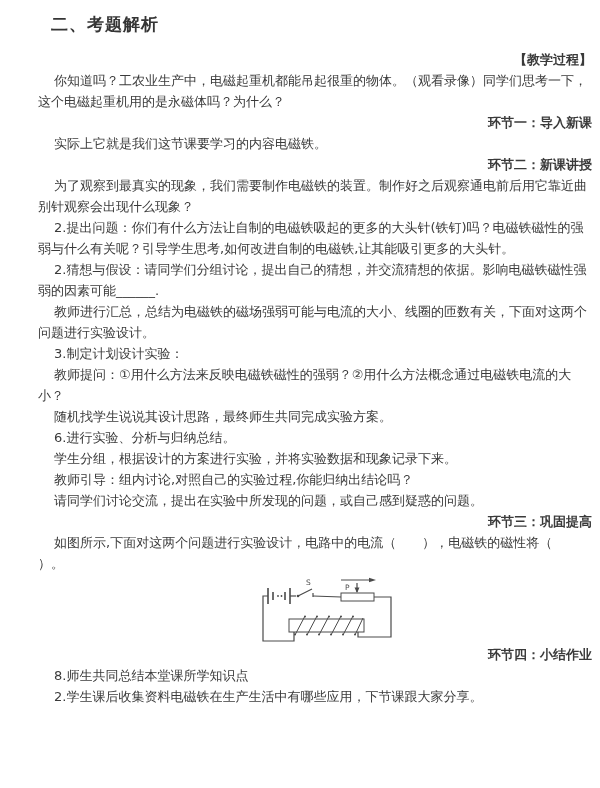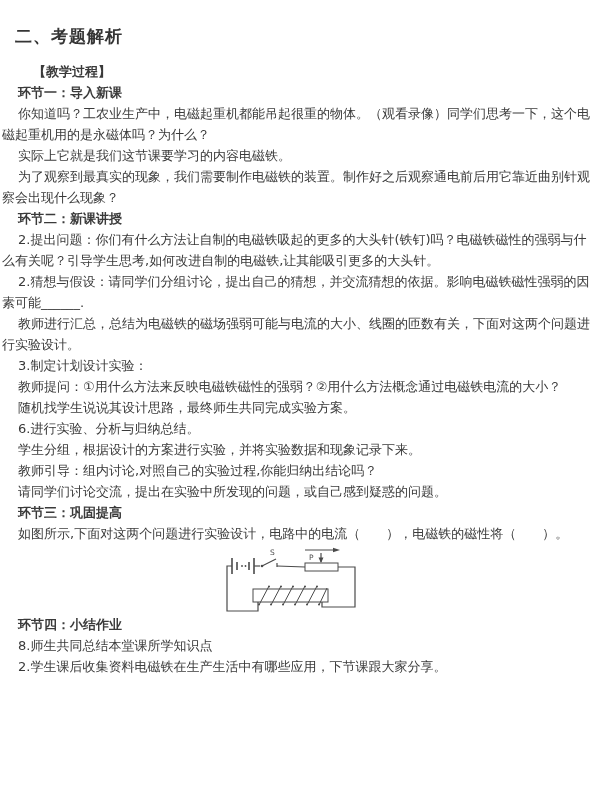--- a/index.html
+++ b/index.html
@@ -2,50 +2,50 @@
 <html><head>
 <meta charset="utf-8">
 <style>
   html,body { margin:0; padding:0; background:#ffffff; }
   body {
     width:600px; height:788px;
     color:#3a3a3a;
     font-family:"DejaVu Sans", sans-serif;
     overflow:hidden;
   }
-  .doc { padding:24px 8px 0 2px; font-size:13px; line-height:21px; }
+  .doc { padding:12px 8px 0 2px; font-size:13px; line-height:21px;margin-left:36px; }
   .title {
     font-size:17px; font-weight:bold;
     margin:2px 0 14px 13px;
     letter-spacing:1px;
     color:#353535;
   }
   p.para { margin:0; text-indent:16px; word-break:break-all; }
   p.deep { text-indent:31px; }
-  p.b { font-weight:bold; }
+  p.b { font-weight:bold;text-align:right; }
   .fig { height:70px; margin:0; position:relative; }
   .fig svg { position:absolute; left:213px; top:0; }
   .wire { stroke:#4a4a4a; stroke-width:1.2; fill:none; }
   .thin { stroke:#4a4a4a; stroke-width:1; fill:none; }
   .plate { stroke:#4a4a4a; stroke-width:1.6; }
   .lbl { font-family:"DejaVu Sans",sans-serif; font-size:7.5px; fill:#4a4a4a; }
 </style>
 </head>
 <body>
 
 <div class="doc">
 
   <div class="title">二、考题解析</div>
 
   <p class="para deep b">【教学过程】</p>
+  <p class="para">你知道吗？工农业生产中，电磁起重机都能吊起很重的物体。（观看录像）同学们思考一下，这个电磁起重机用的是永磁体吗？为什么？</p>
   <p class="para b">环节一：导入新课</p>
-  <p class="para">你知道吗？工农业生产中，电磁起重机都能吊起很重的物体。（观看录像）同学们思考一下，这个电磁起重机用的是永磁体吗？为什么？</p>
   <p class="para">实际上它就是我们这节课要学习的内容电磁铁。</p>
+  <p class="para b">环节二：新课讲授</p>
   <p class="para">为了观察到最真实的现象，我们需要制作电磁铁的装置。制作好之后观察通电前后用它靠近曲别针观察会出现什么现象？</p>
-  <p class="para b">环节二：新课讲授</p>
   <p class="para">2.提出问题：你们有什么方法让自制的电磁铁吸起的更多的大头针(铁钉)吗？电磁铁磁性的强弱与什么有关呢？引导学生思考,如何改进自制的电磁铁,让其能吸引更多的大头针。</p>
   <p class="para">2.猜想与假设：请同学们分组讨论，提出自己的猜想，并交流猜想的依据。影响电磁铁磁性强弱的因素可能______.</p>
   <p class="para">教师进行汇总，总结为电磁铁的磁场强弱可能与电流的大小、线圈的匝数有关，下面对这两个问题进行实验设计。</p>
   <p class="para">3.制定计划设计实验：</p>
   <p class="para">教师提问：①用什么方法来反映电磁铁磁性的强弱？②用什么方法概念通过电磁铁电流的大小？</p>
   <p class="para">随机找学生说说其设计思路，最终师生共同完成实验方案。</p>
   <p class="para">6.进行实验、分析与归纳总结。</p>
   <p class="para">学生分组，根据设计的方案进行实验，并将实验数据和现象记录下来。</p>
   <p class="para">教师引导：组内讨论,对照自己的实验过程,你能归纳出结论吗？</p>
   <p class="para">请同学们讨论交流，提出在实验中所发现的问题，或自己感到疑惑的问题。</p>

